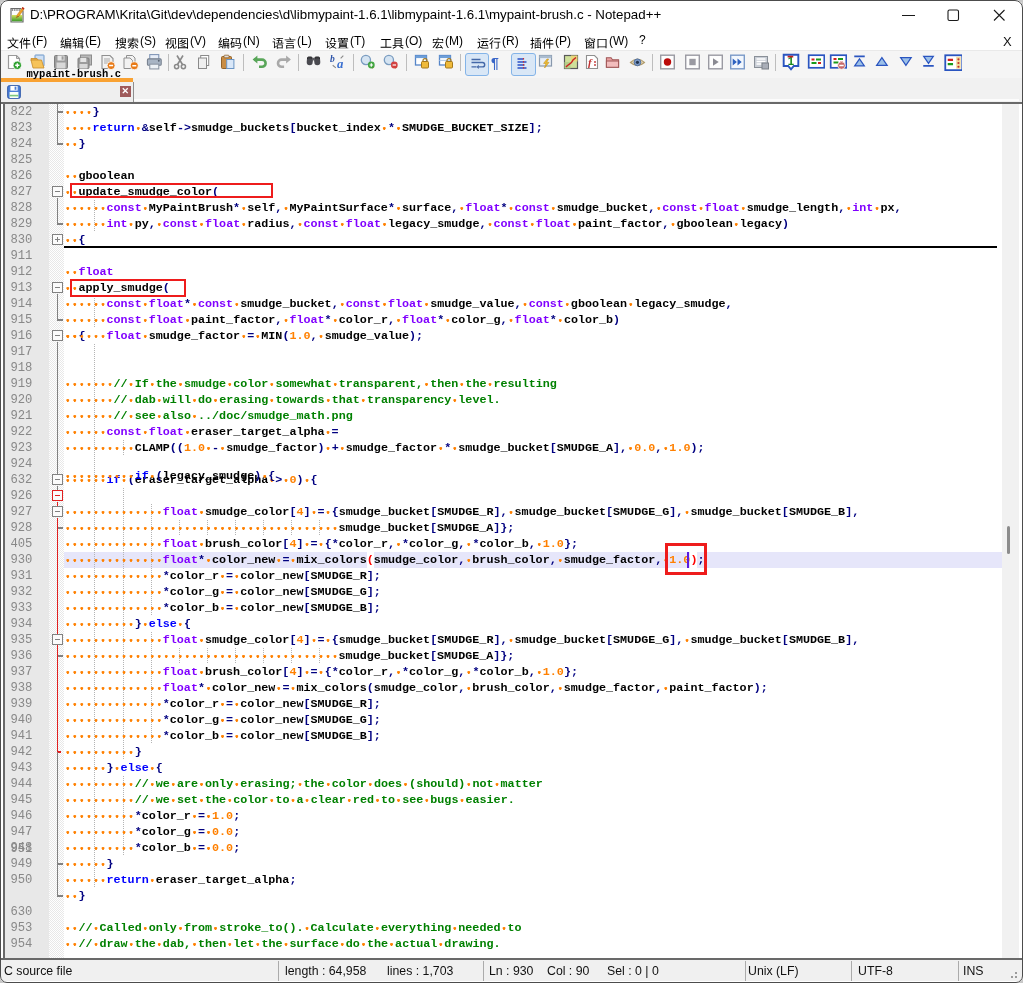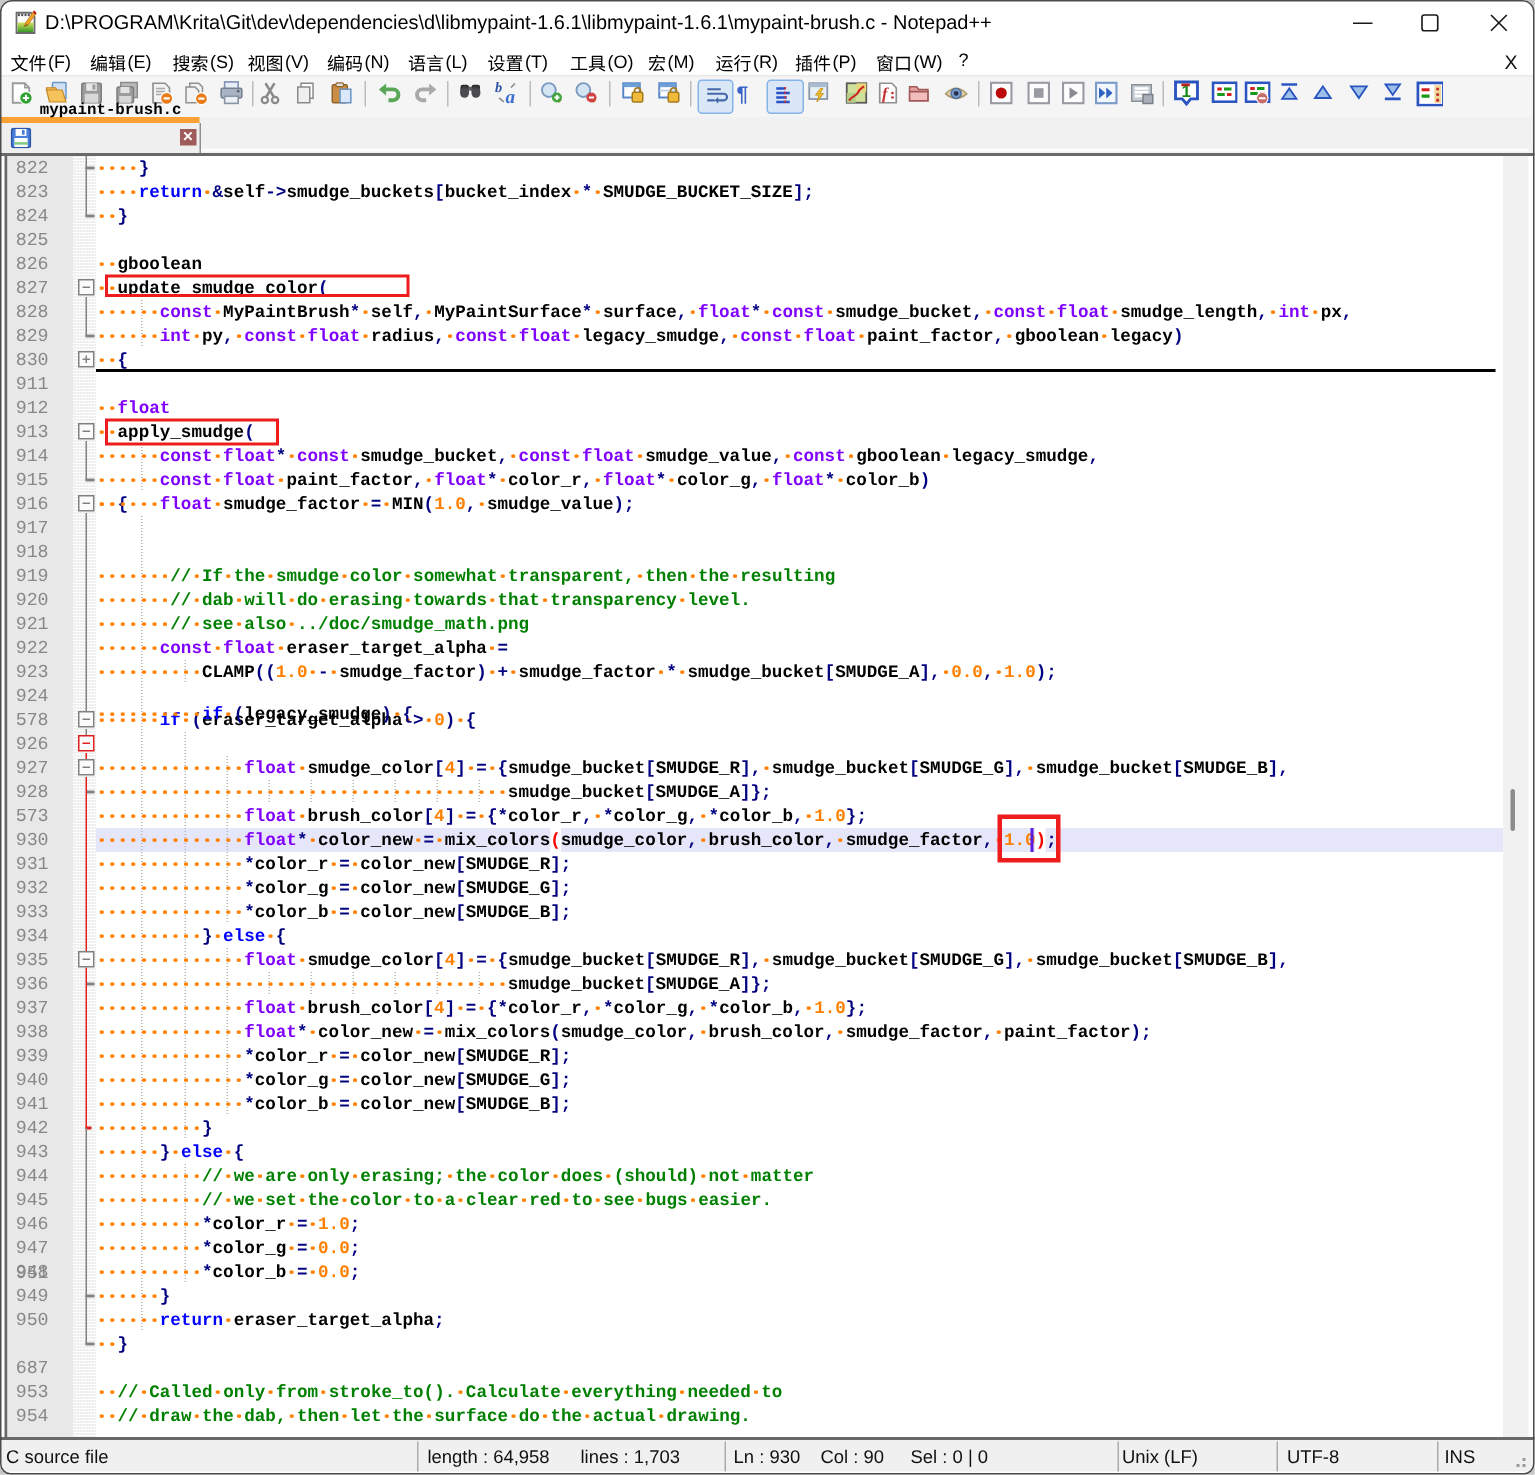--- a/index.html
+++ b/index.html
@@ -374,25 +374,25 @@
 <div class="ln" style="top:312px">915</div>
 <div class="ln" style="top:328px">916</div>
 <div class="ln" style="top:344px">917</div>
 <div class="ln" style="top:360px">918</div>
 <div class="ln" style="top:376px">919</div>
 <div class="ln" style="top:392px">920</div>
 <div class="ln" style="top:408px">921</div>
 <div class="ln" style="top:424px">922</div>
 <div class="ln" style="top:440px">923</div>
 <div class="ln" style="top:456px">924</div>
-<div class="ln" style="top:472px">578</div>
+<div class="ln" style="top:472px">632</div>
 <div class="ln" style="top:488px">926</div>
 <div class="ln" style="top:504px">927</div>
 <div class="ln" style="top:520px">928</div>
-<div class="ln" style="top:536px">573</div>
+<div class="ln" style="top:536px">405</div>
 <div class="ln" style="top:552px">930</div>
 <div class="ln" style="top:568px">931</div>
 <div class="ln" style="top:584px">932</div>
 <div class="ln" style="top:600px">933</div>
 <div class="ln" style="top:616px">934</div>
 <div class="ln" style="top:632px">935</div>
 <div class="ln" style="top:648px">936</div>
 <div class="ln" style="top:664px">937</div>
 <div class="ln" style="top:680px">938</div>
 <div class="ln" style="top:696px">939</div>
@@ -401,21 +401,21 @@
 <div class="ln" style="top:744px">942</div>
 <div class="ln" style="top:760px">943</div>
 <div class="ln" style="top:776px">944</div>
 <div class="ln" style="top:792px">945</div>
 <div class="ln" style="top:808px">946</div>
 <div class="ln" style="top:824px">947</div>
 <div class="ln" style="top:840px">948</div>
 <div class="ln" style="top:856px">949</div>
 <div class="ln" style="top:872px">950</div>
 <div class="ln" style="top:841px">951</div>
-<div class="ln" style="top:904px">687</div>
+<div class="ln" style="top:904px">630</div>
 <div class="ln" style="top:920px">953</div>
 <div class="ln" style="top:936px">954</div>
  <div class="fv" style="top:104.0px;height:40.0px"></div>
 <div class="ft" style="left:57.2px;top:111.3px;width:5.7px"></div>
 <div class="ft" style="left:57.2px;top:143.3px;width:5.7px"></div>
 <div class="fb" style="top:186.3px">
       <b class="h"></b>
     </div>
 <div class="fv" style="top:197.7px;height:26.3px"></div>
 <div class="ft" style="left:57.2px;top:223.3px;width:5.7px"></div>

